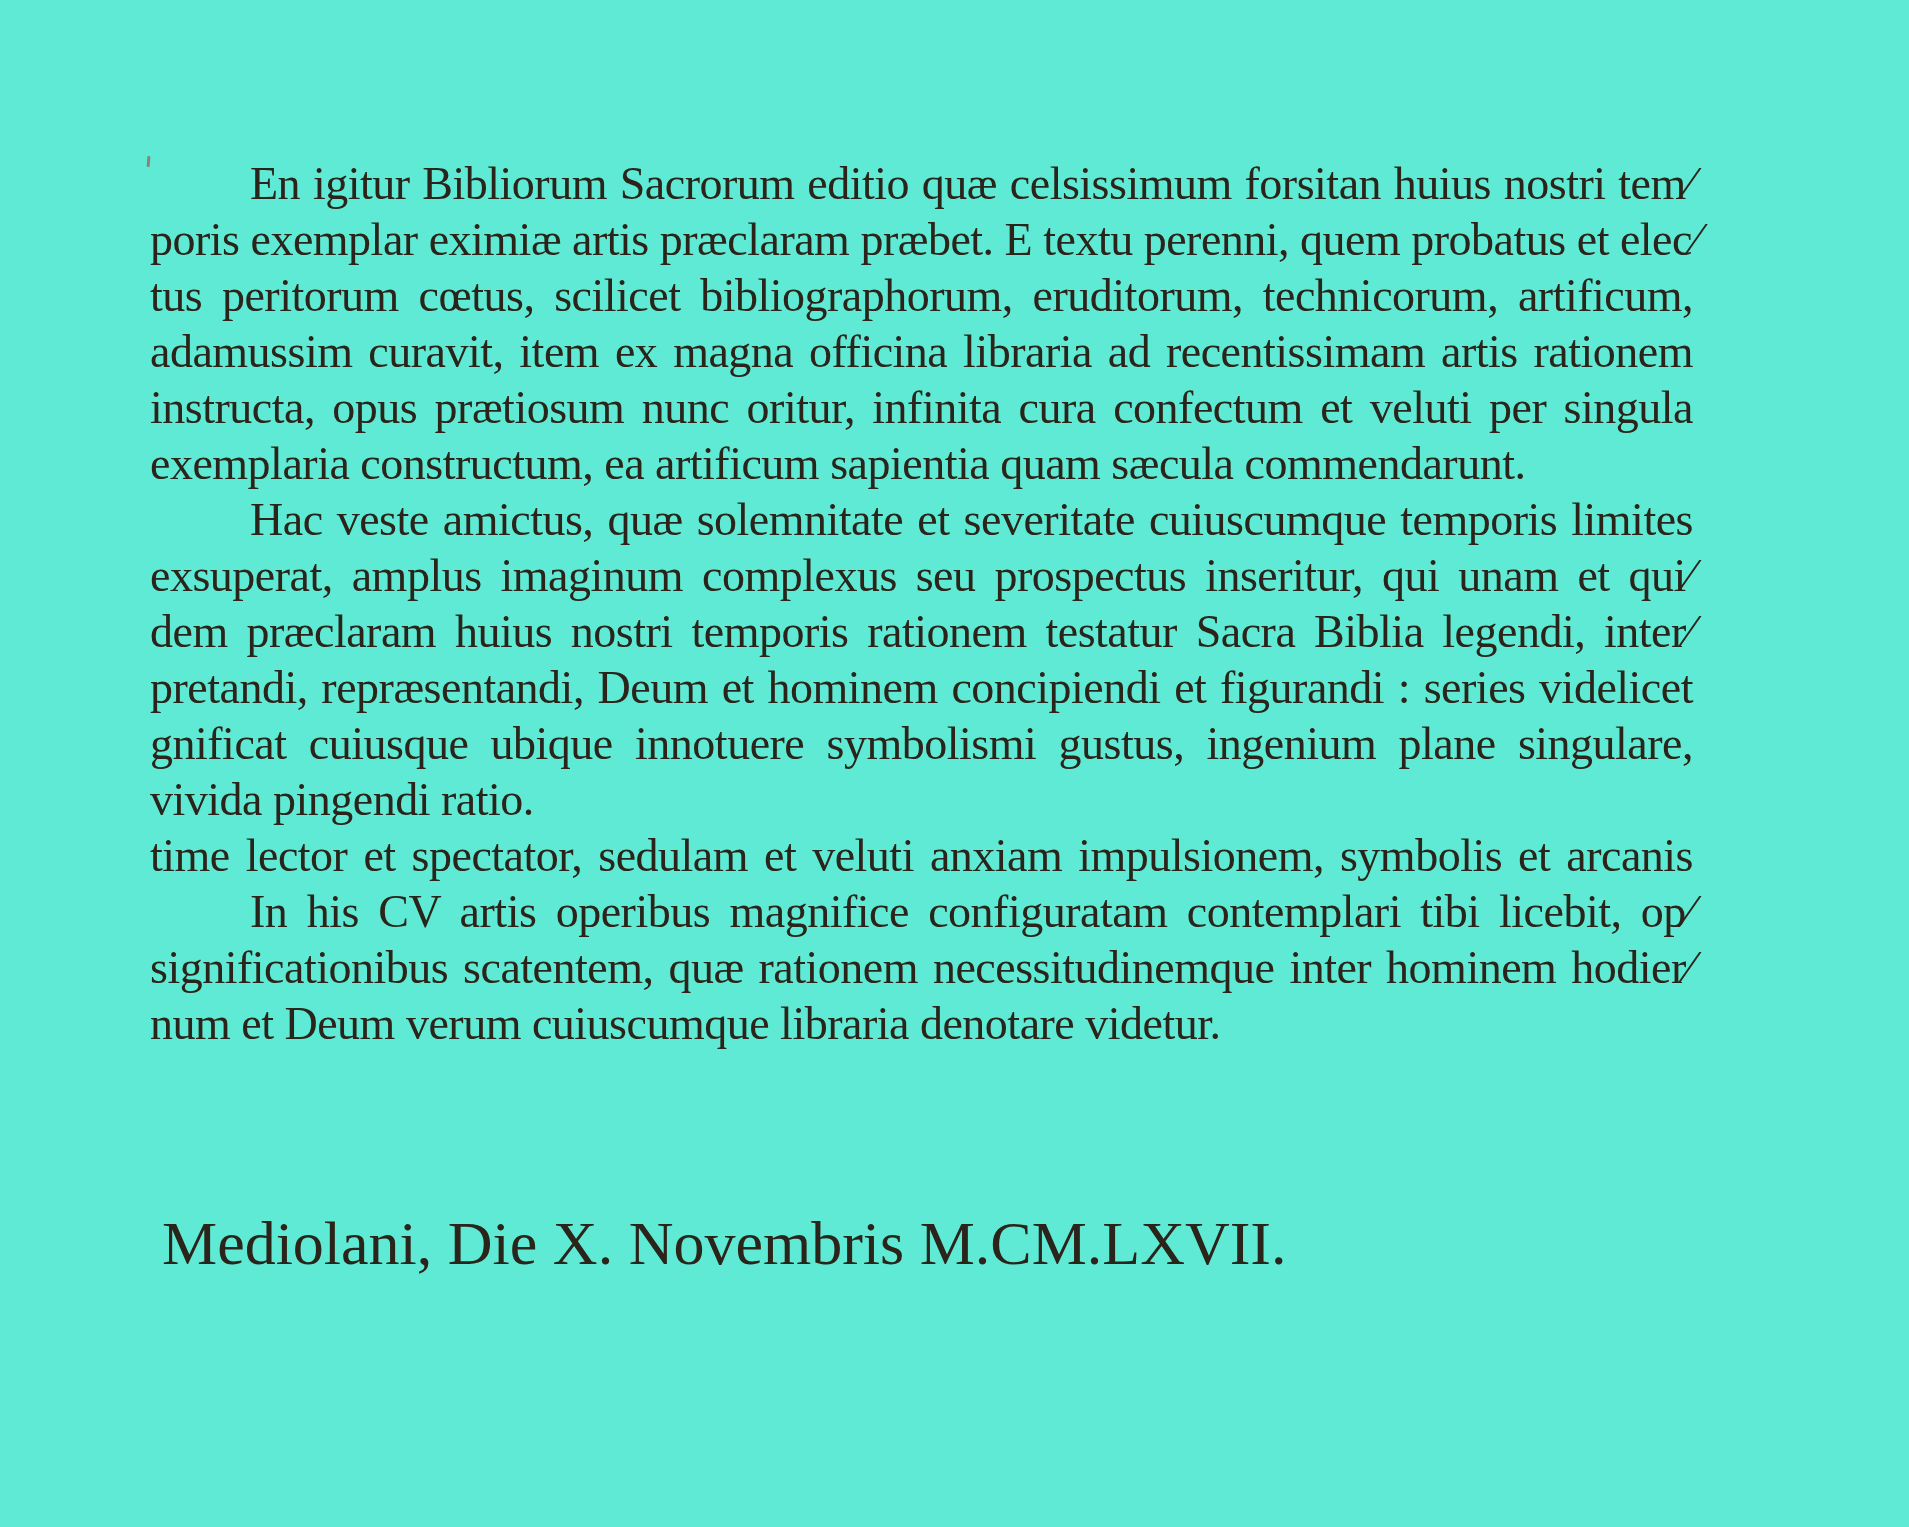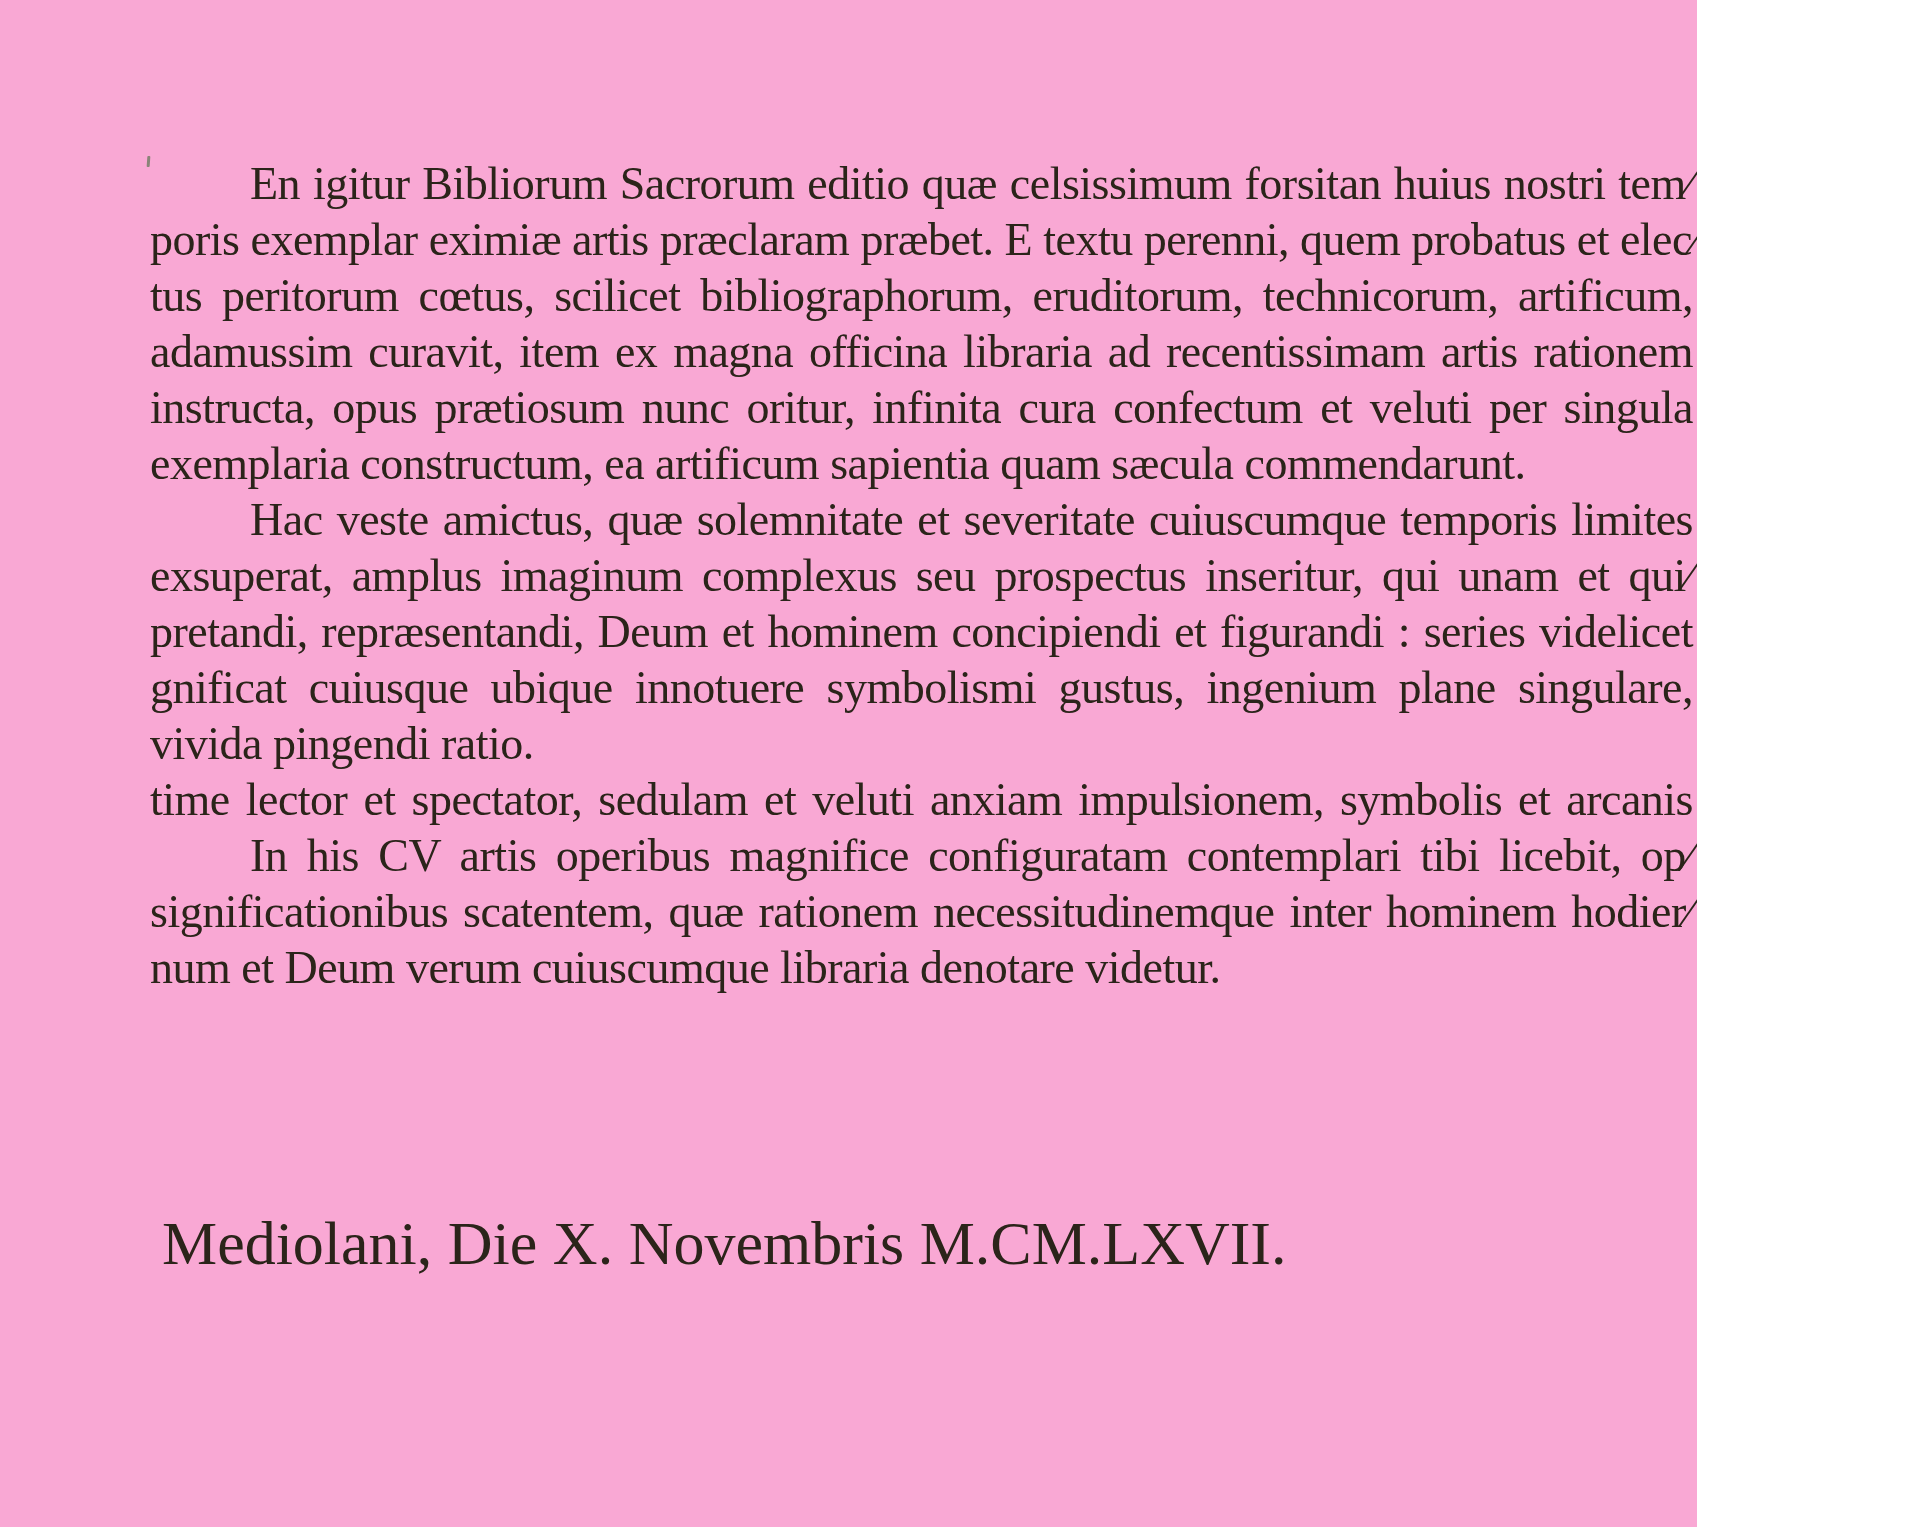--- a/index.html
+++ b/index.html
@@ -1,23 +1,23 @@
 <!DOCTYPE html>
 <html><head>
 <meta charset="utf-8">
 <style>
   html, body {
     margin: 0;
     padding: 0;
   }
   .page {
     position: relative;
-    width: 1697px;
+    width: 1909px;
     height: 1527px;
-    background: #f9a8d4;
+    background: #5eead4;
     overflow: hidden;
     font-family: "Liberation Serif", "DejaVu Serif", serif;
     color: #2b241a;
   }
   .text-block {
     position: absolute;
     left: 150px;
     top: 156px;
     width: 1543px;
   }
@@ -67,20 +67,21 @@
 
     <div class="line indent">En igitur Bibliorum Sacrorum editio quæ celsissimum forsitan huius nostri tem⁄</div>
     <div class="line">poris exemplar eximiæ artis præclaram præbet. E textu perenni, quem probatus et elec⁄</div>
     <div class="line">tus peritorum cœtus, scilicet bibliographorum, eruditorum, technicorum, artificum,</div>
     <div class="line">adamussim curavit, item ex magna officina libraria ad recentissimam artis rationem</div>
     <div class="line">instructa, opus prætiosum nunc oritur, infinita cura confectum et veluti per singula</div>
     <div class="line para-end">exemplaria constructum, ea artificum sapientia quam sæcula commendarunt.</div>
 
     <div class="line indent">Hac veste amictus, quæ solemnitate et severitate cuiuscumque temporis limites</div>
     <div class="line">exsuperat, amplus imaginum complexus seu prospectus inseritur, qui unam et qui⁄</div>
+    <div class="line">dem præclaram huius nostri temporis rationem testatur Sacra Biblia legendi, inter⁄</div>
     <div class="line">pretandi, repræsentandi, Deum et hominem concipiendi et figurandi : series videlicet</div>
     <div class="line">gnificat cuiusque ubique innotuere symbolismi gustus, ingenium plane singulare,</div>
     <div class="line para-end">vivida pingendi ratio.</div>
 
     <div class="line">time lector et spectator, sedulam et veluti anxiam impulsionem, symbolis et arcanis</div>
     <div class="line indent">In his CV artis operibus magnifice configuratam contemplari tibi licebit, op⁄</div>
     <div class="line">significationibus scatentem, quæ rationem necessitudinemque inter hominem hodier⁄</div>
     <div class="line para-end">num et Deum verum cuiuscumque libraria denotare videtur.</div>
 
   </div>

